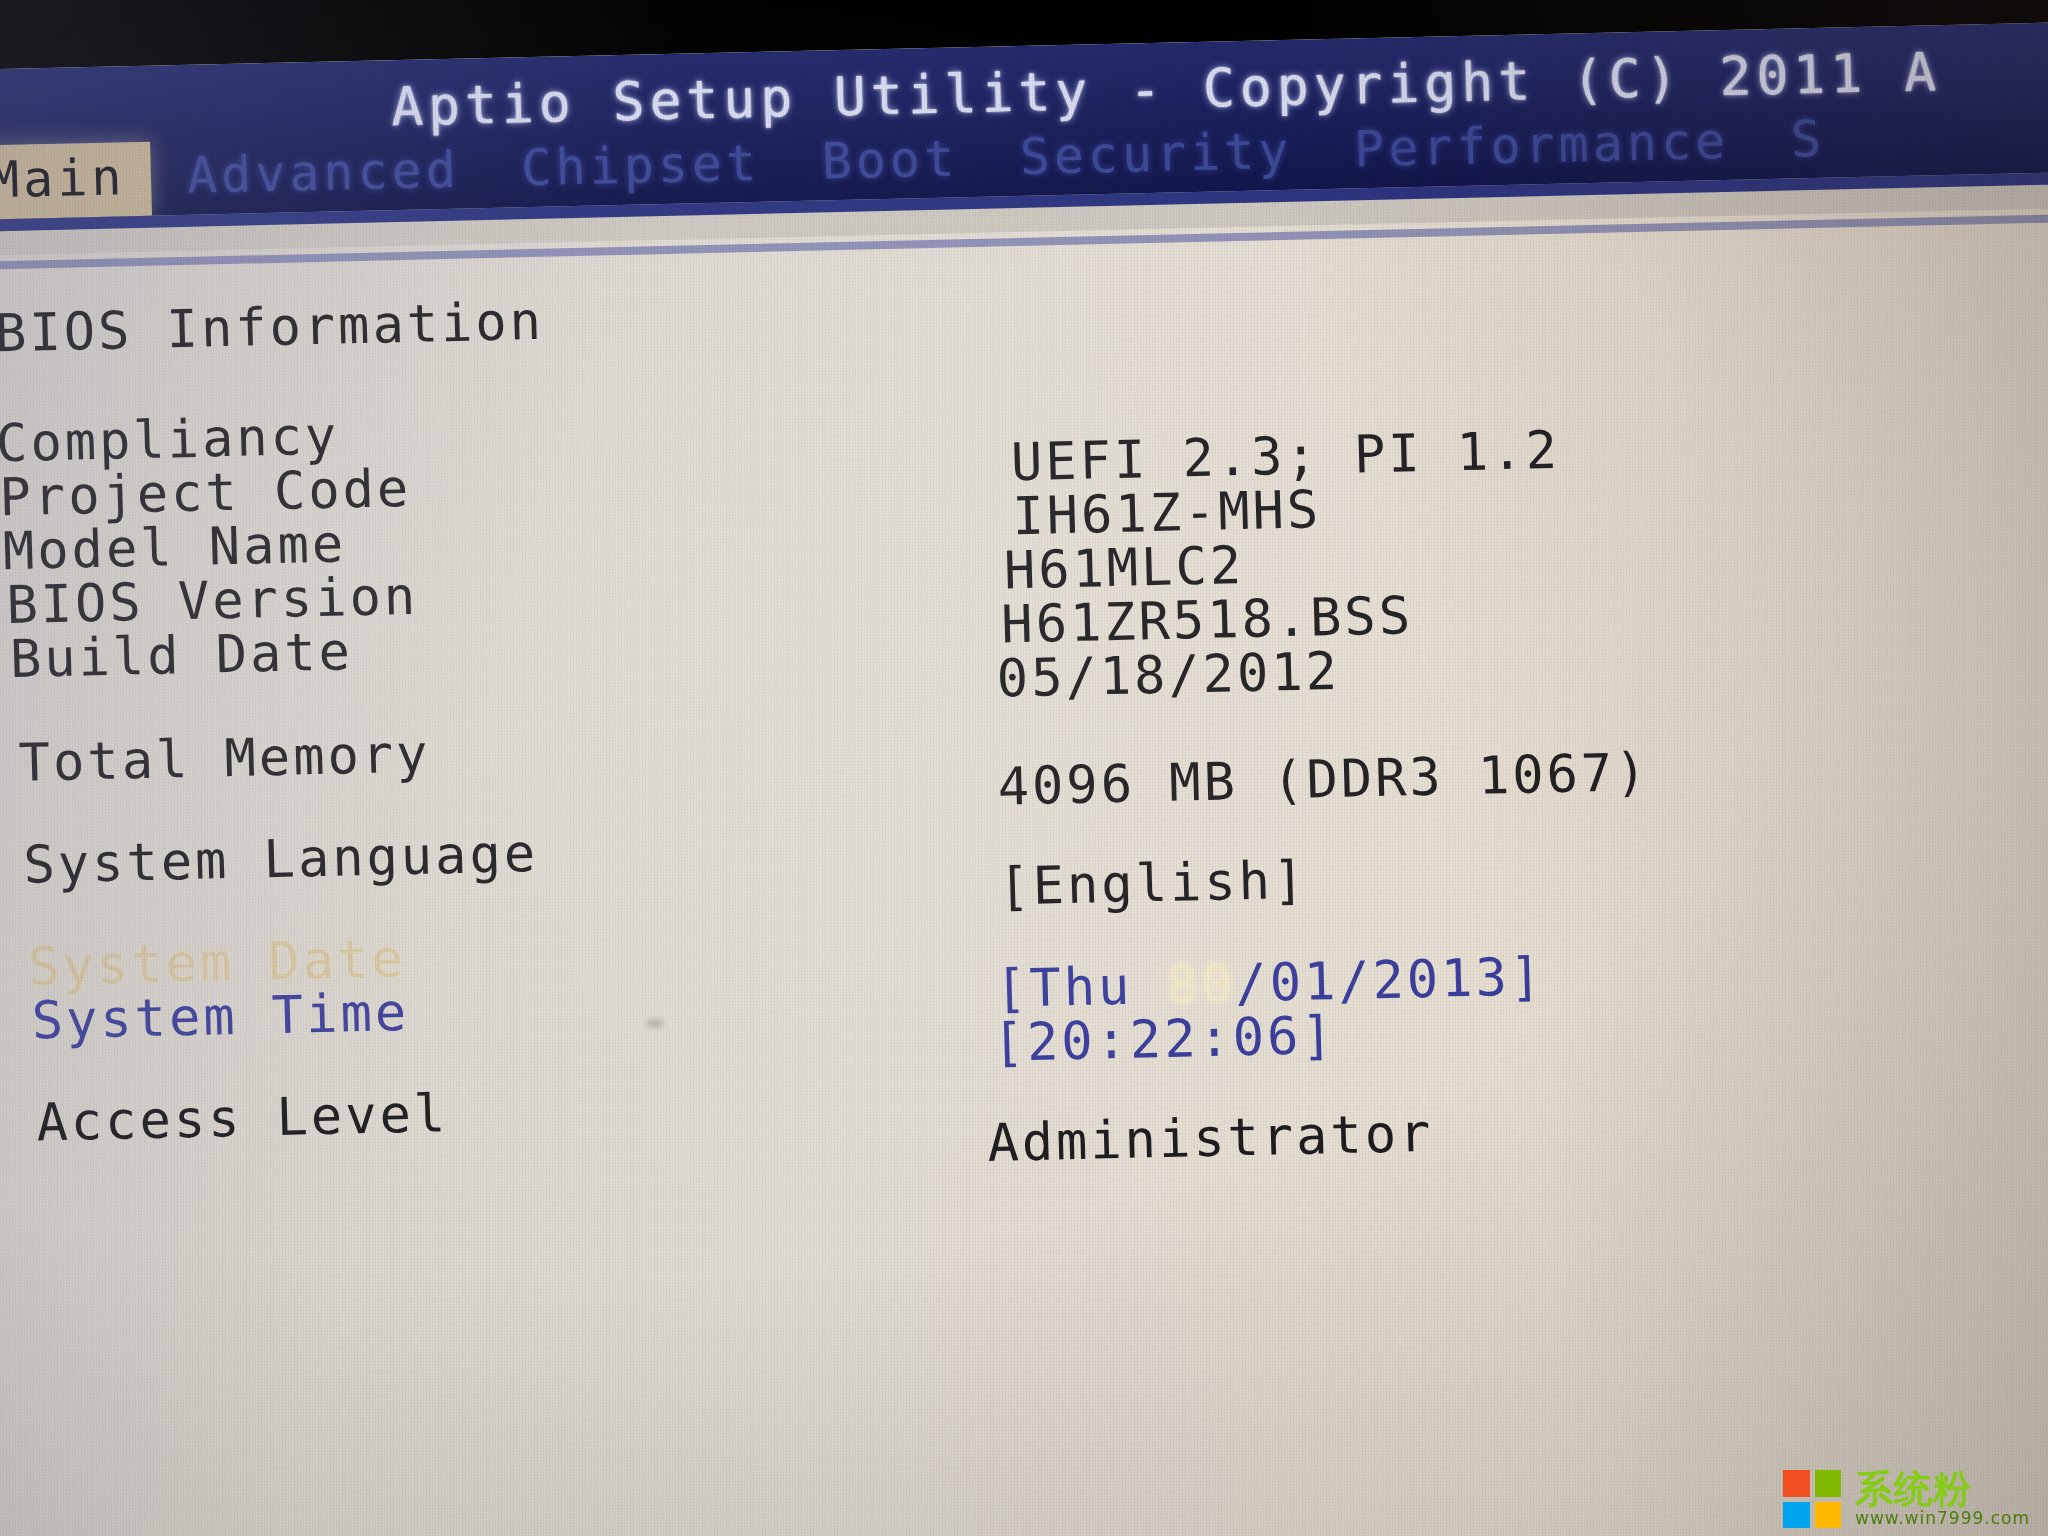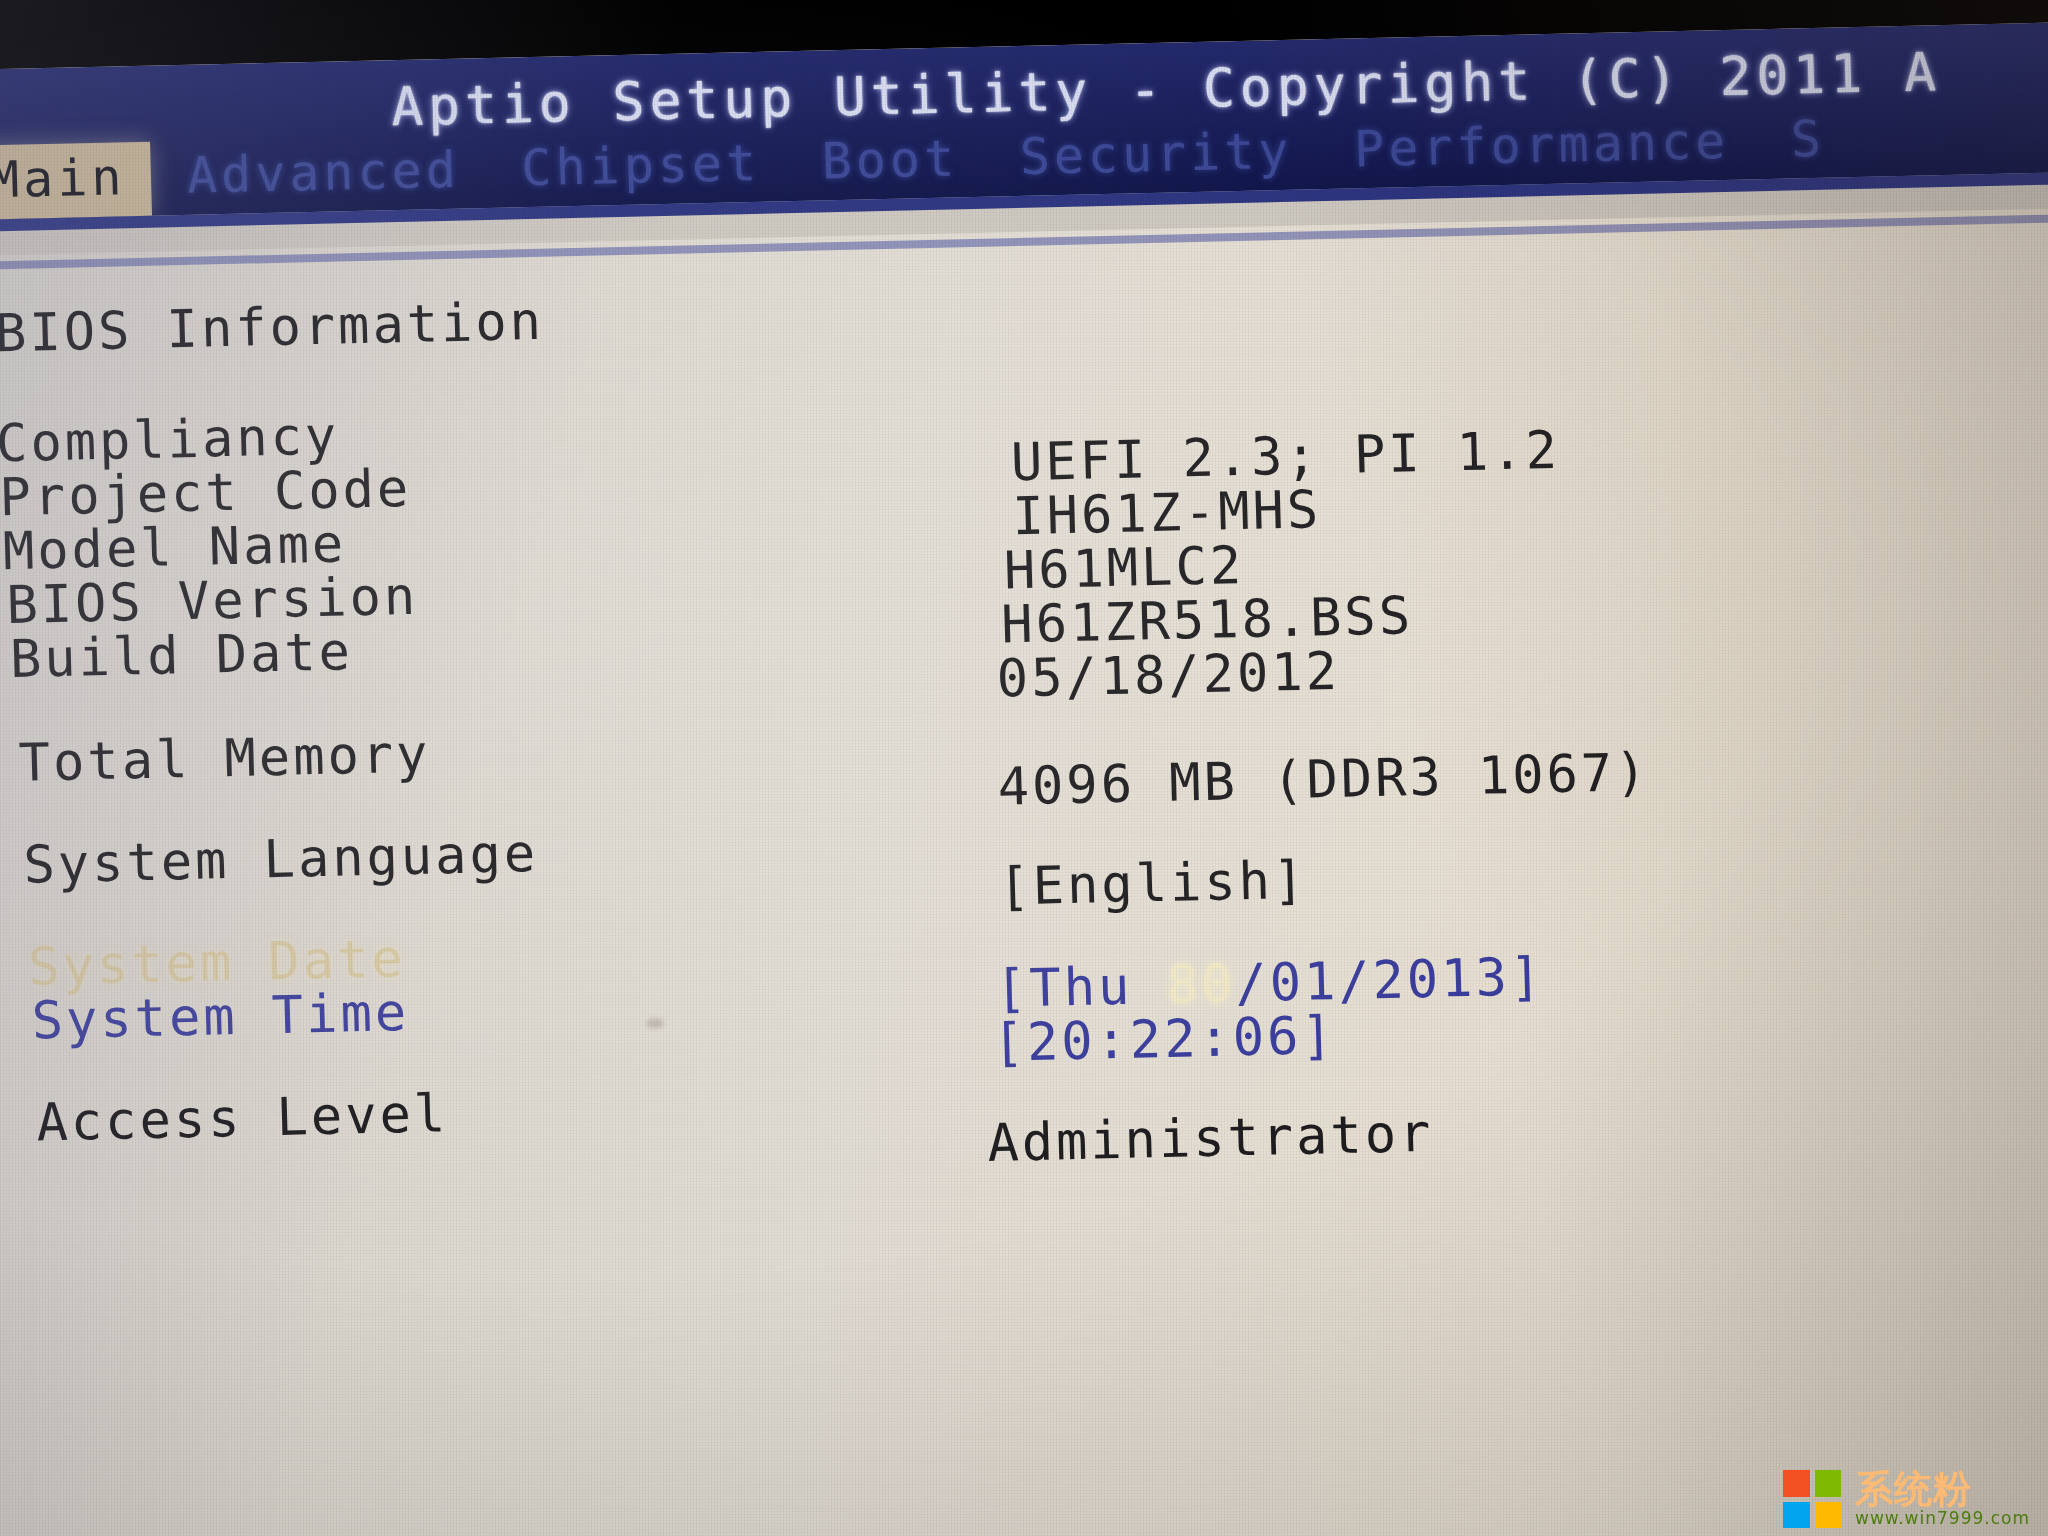--- a/index.html
+++ b/index.html
@@ -109,21 +109,21 @@
     grid-template-columns:1fr 1fr;grid-template-rows:1fr 1fr;gap:5px;
   }
   .winlogo i{display:block;}
   .winlogo i:nth-child(1){background:#f25022;}
   .winlogo i:nth-child(2){background:#7fba00;}
   .winlogo i:nth-child(3){background:#00a4ef;}
   .winlogo i:nth-child(4){background:#ffb900;}
   .wm-text{line-height:1.05;}
   .wm-main{
     font-family:"DejaVu Sans","Liberation Sans",sans-serif;
-    font-size:38px;font-weight:bold;color:#fdba74;letter-spacing:1px;
+    font-size:38px;font-weight:bold;color:#84cc16;letter-spacing:1px;
   }
   .wm-sub{
     font-family:"DejaVu Sans","Liberation Sans",sans-serif;
     font-size:17px;color:#4d7c0f;letter-spacing:1px;text-align:right;
   }
 
   
   .smudge{
     position:absolute;width:18px;height:10px;border-radius:50%;
     background:rgba(120,110,100,.30);filter:blur(2px);

